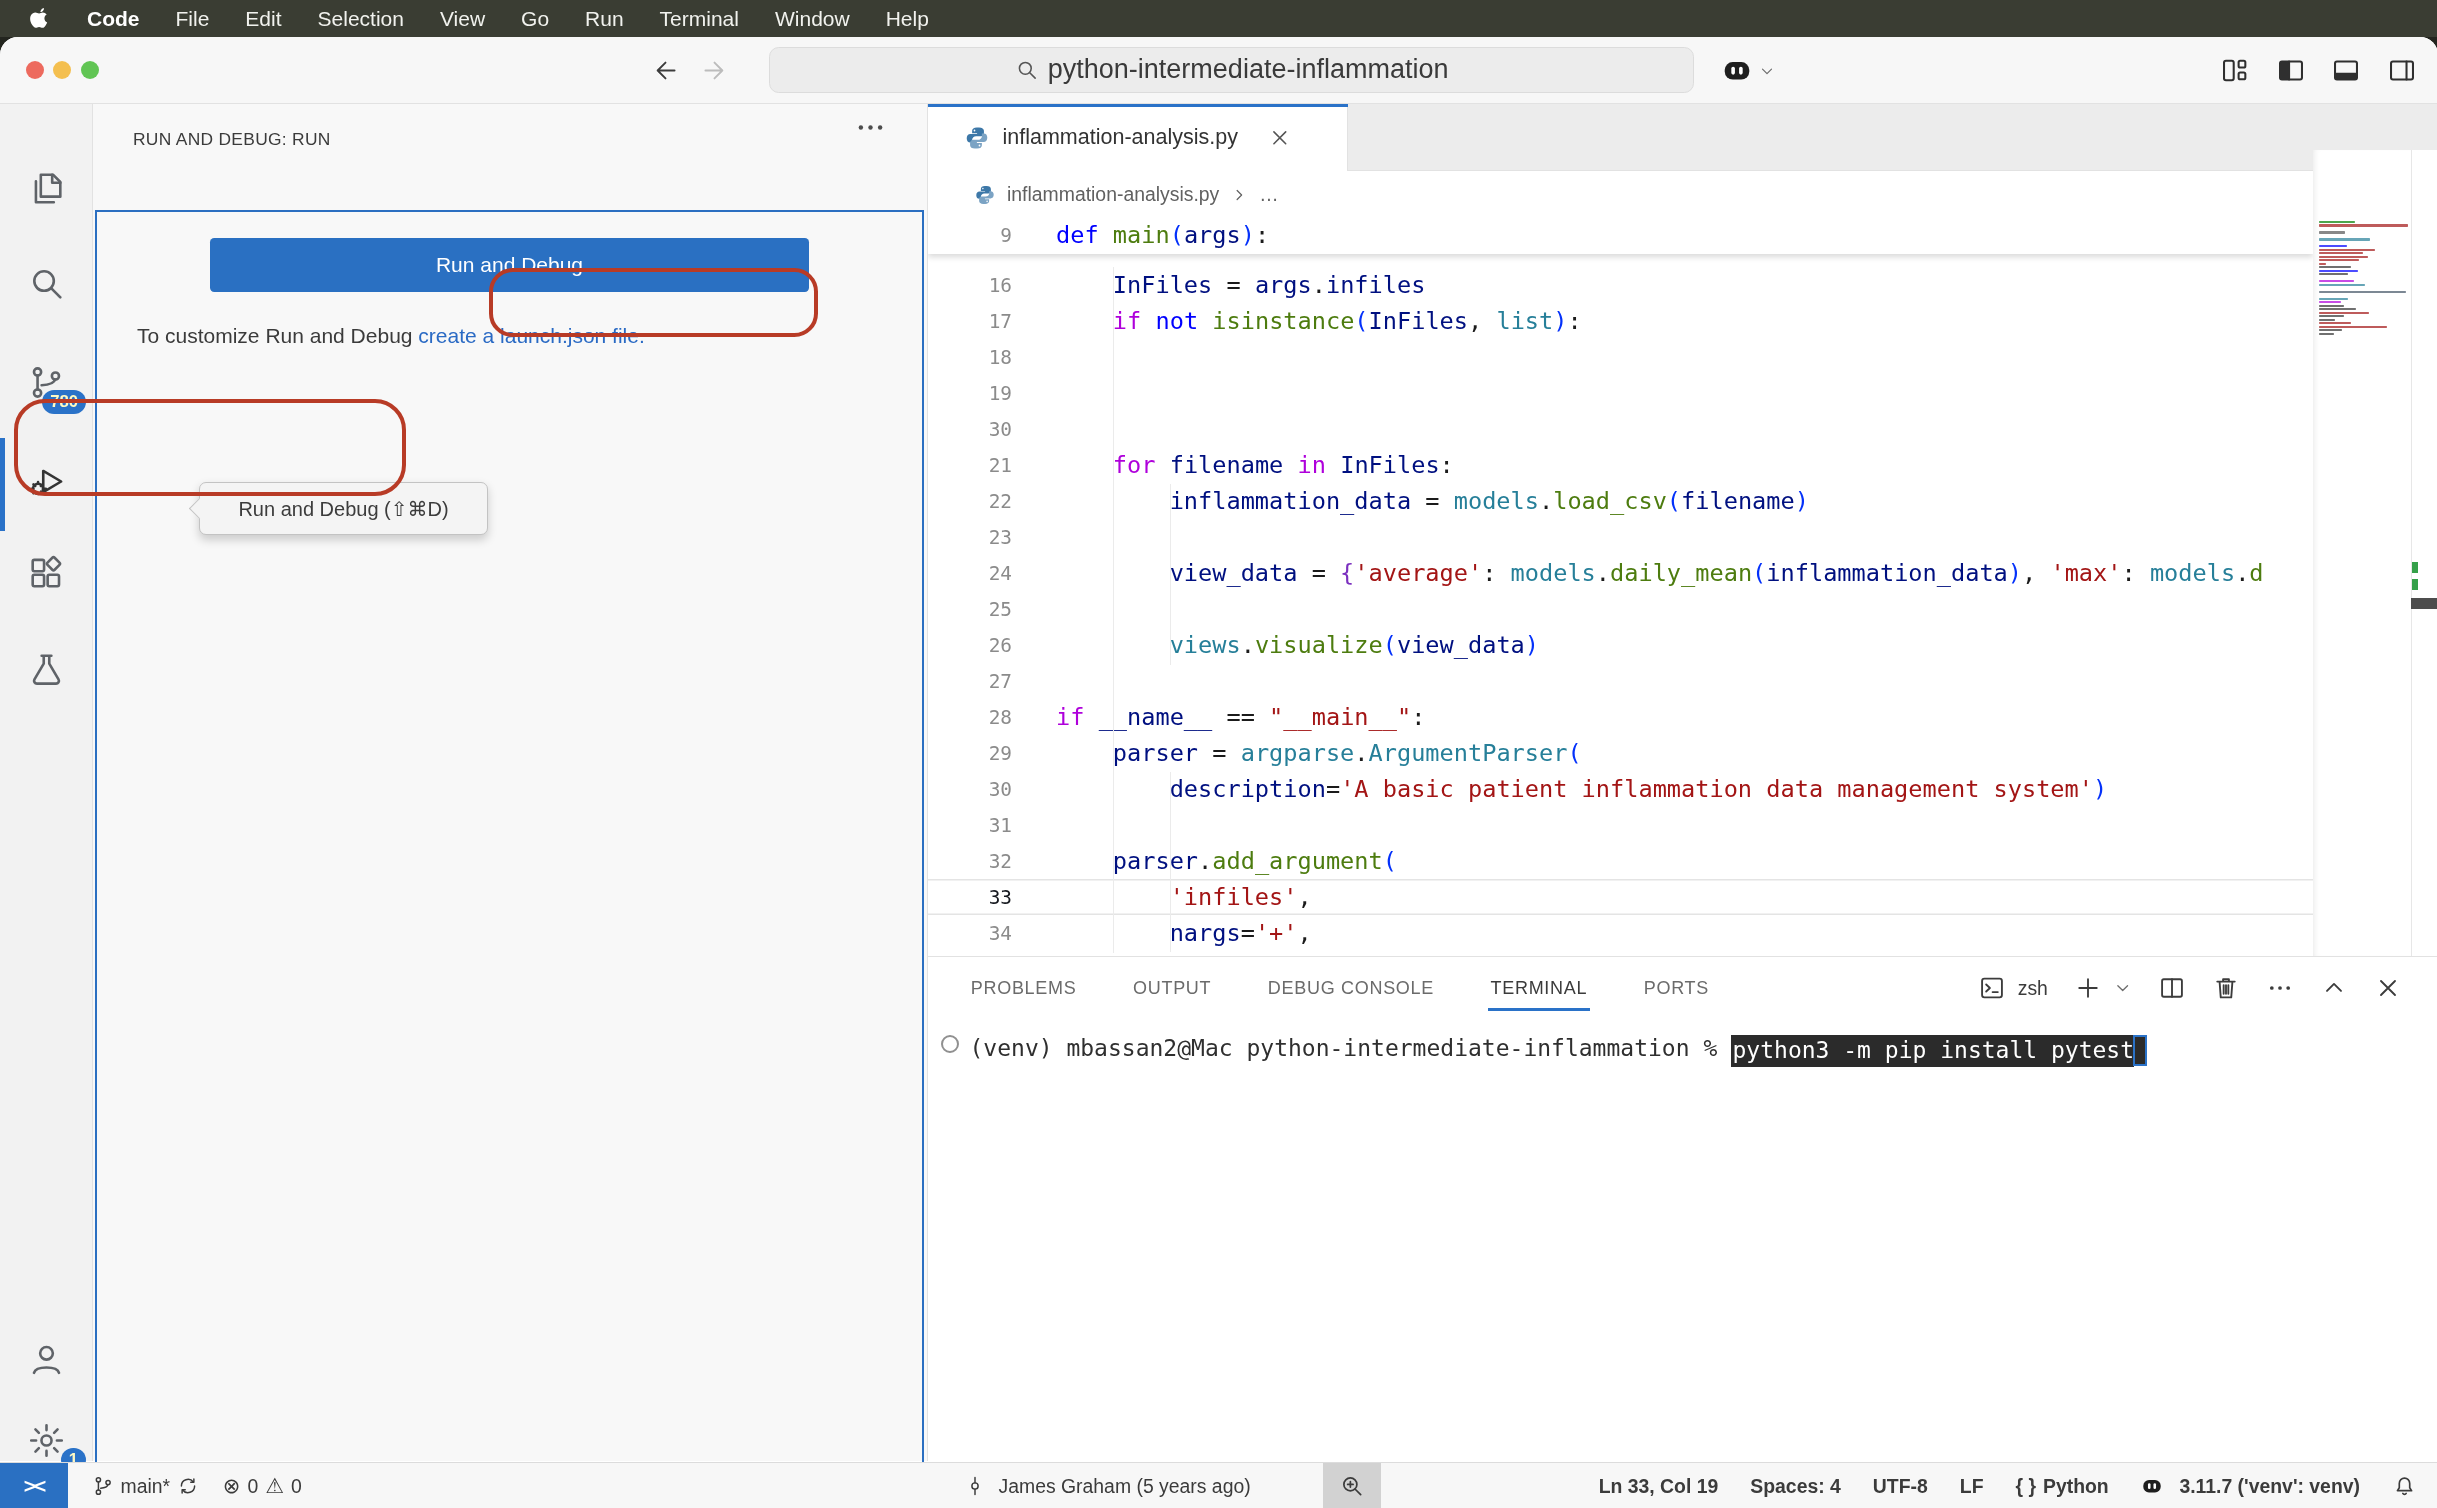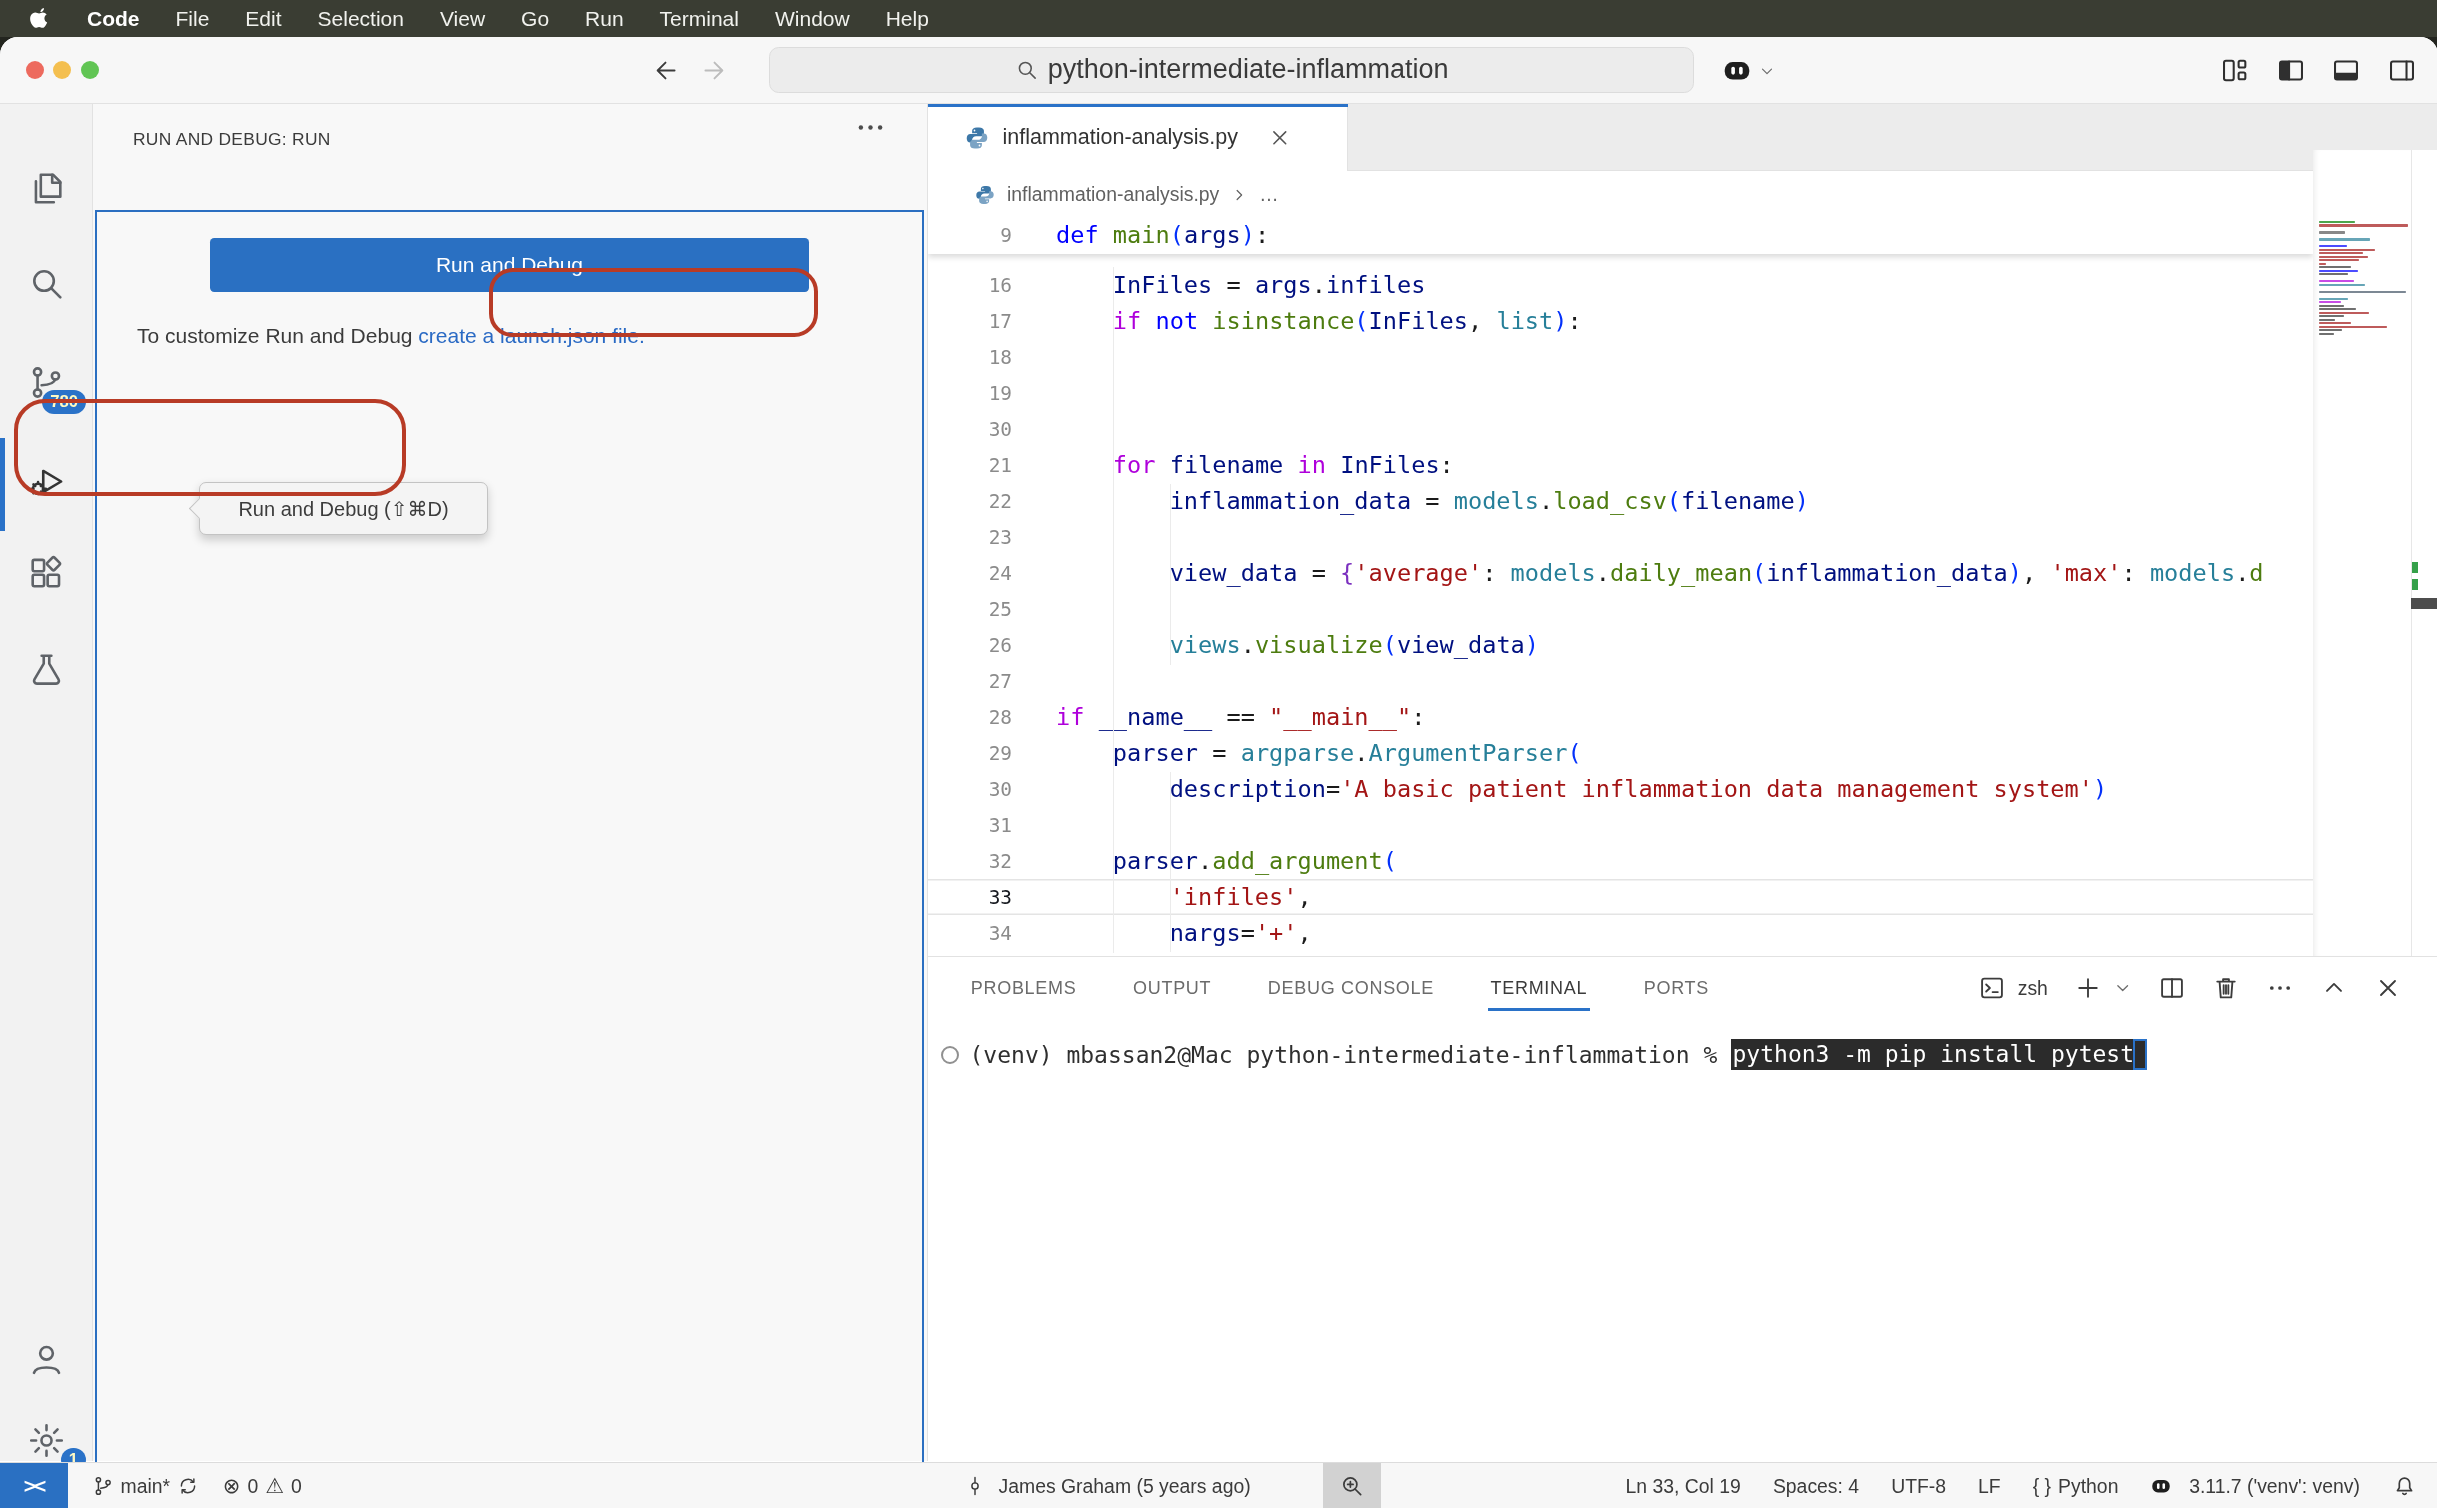--- a/index.html
+++ b/index.html
@@ -105,35 +105,35 @@
   
   #panel{left:0;top:852px;width:1509px;height:505px;background:#fff;border-top:1.4px solid #e2e2e2;box-sizing:border-box;}
   #panel-tabs{left:40px;top:0;height:62px;display:flex;align-items:center;gap:51px;}
   .ptab{font-size:18px;color:#6b6b6b;letter-spacing:0.7px;position:relative;padding:16.7px 2.8px;}
   .ptab.active{color:#3b3b3b;}
   .ptab.active::after{content:"";position:absolute;left:0;right:0;bottom:4.2px;height:2.8px;background:#2a72c8;}
   #panel-toolbar{right:35px;top:0;height:62px;display:flex;align-items:center;gap:26px;}
   #panel-toolbar .icon{width:28px;height:28px;color:#3c3c3c;}
   #shell-label{font-size:19.4px;color:#3c3c3c;margin-left:-14px;}
   #pt-chev{width:19.4px!important;height:19.4px!important;color:#6d6d6d!important;margin-left:-15.3px;}
-  #term-line{left:12.5px;top:78px;height:39px;display:flex;align-items:center;}
+  #term-line{left:12.5px;top:78px;height:39px;display:flex;align-items:flex-start;}
   #term-ring{width:14px;height:14px;border:2.1px solid #909090;border-radius:50%;margin-right:11px;}
   .termtext{font-family:"DejaVu Sans Mono",monospace;font-size:23px;}
   #term-prompt{color:#2f2f2f;white-space:pre;}
   #term-cmd{background:#2b2b2b;color:#ffffff;white-space:pre;padding:2.1px 0 3.5px 1.4px;}
   #term-cursor{display:inline-block;width:14px;height:31px;background:#2b2b2b;border:2.8px solid #2a72c8;box-sizing:border-box;vertical-align:middle;margin-left:-1.4px;}
 
   
   #statusbar{left:0;top:1425px;width:2438px;height:47px;background:#f7f7f7;border-top:1.4px solid #dcdcdc;box-sizing:border-box;font-size:19.4px;color:#3b3b3b;}
   .sb-item{display:flex;align-items:center;gap:7px;}
   #st-left{left:0;top:0;height:46px;display:flex;align-items:center;gap:23.6px;}
   #st-remote{width:68px;height:46px;background:#2a70c2;color:#fff;display:flex;align-items:center;justify-content:center;font-size:21px;font-weight:bold;letter-spacing:-2.1px;}
   #st-mid{left:964px;top:0;height:46px;display:flex;align-items:center;gap:12.5px;}
   #st-zoom{left:1323px;top:0;width:58px;height:46px;background:#d2d2d2;display:flex;align-items:center;justify-content:center;}
-  #st-right{right:21px;top:0;height:46px;display:flex;align-items:center;gap:32px;}
+  #st-right{right:21px;top:0;height:46px;display:flex;align-items:center;gap:32px;font-weight:bold;}
   .st-ic{width:22px;height:22px;color:#3b3b3b;}
   .uni{font-family:"DejaVu Sans",sans-serif;font-size:21px;}
 </style>
 </head>
 <body>
 
 <div id="menubar" class="abs">
   <span class="apple">
       <svg viewBox="0 0 24 26">
         <path fill="#fff" stroke="none" d="M16.4 1.2c.1 1.1-.3 2.1-1 2.9-.7.8-1.9 1.5-2.9 1.4-.1-1 .4-2.1 1.1-2.8.7-.8 2-1.4 2.8-1.5zM19.9 17.1c-.5 1.1-.7 1.6-1.4 2.6-.9 1.4-2.2 3.2-3.8 3.2-1.4 0-1.8-.9-3.7-.9s-2.3.9-3.7.9c-1.6 0-2.8-1.6-3.8-3C.8 16 .5 11.3 2.2 8.8c1.1-1.7 2.9-2.7 4.6-2.7 1.7 0 2.8 1 4.2 1 1.4 0 2.2-1 4.2-1 1.5 0 3.1.8 4.2 2.2-3.7 2-3.1 7.3.5 8.8z"></path>

